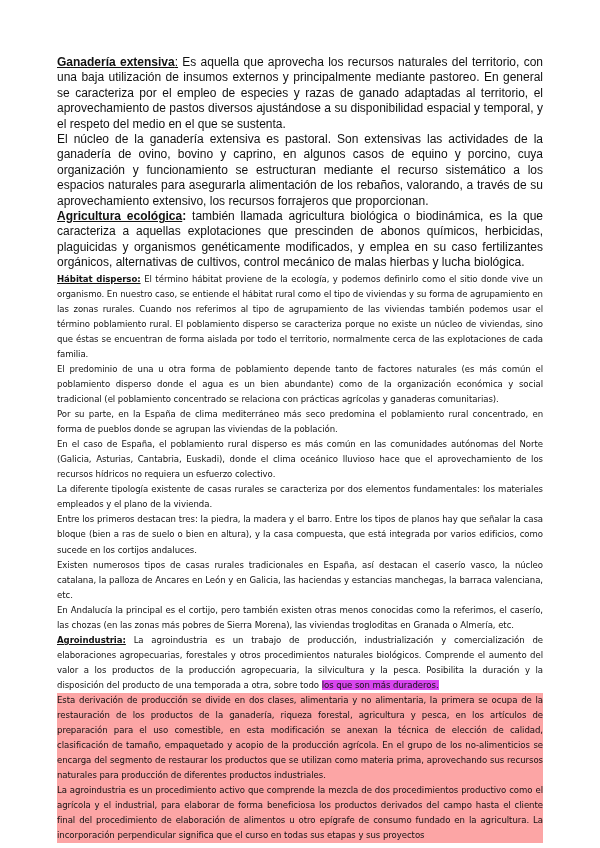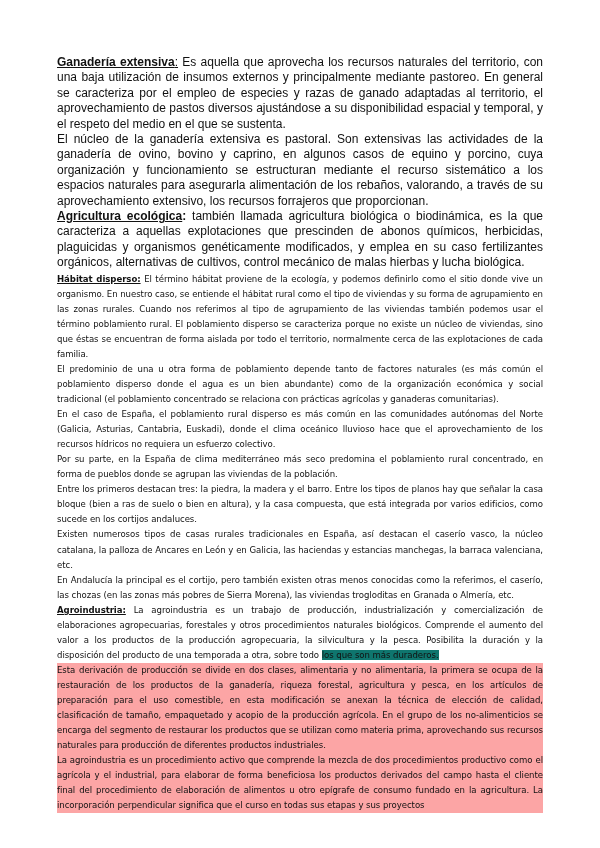--- a/index.html
+++ b/index.html
@@ -2,37 +2,38 @@
 <html><head>
 <meta charset="utf-8">
 <style>
   html, body { margin: 0; padding: 0; background: #ffffff; }
   body { width: 600px; height: 848px; overflow: hidden; position: relative; }
   .page { position: absolute; left: 57px; top: 55px; width: 486px; color: #111; }
   .arial { font-family: "Liberation Sans", sans-serif; font-size: 12px; line-height: 15.4px; text-align: justify; }
   .calibri { font-family: "DejaVu Sans", sans-serif; font-size: 8.55px; line-height: 15.05px; text-align: justify; letter-spacing: -0.05px; }
   p { margin: 0; }
   .head { font-weight: bold; text-decoration: underline; }
-  .hl { background: #0f766e; }
+  .hl { background: #d946ef; }
   .para-hl { background: #fca5a5; }
 </style>
 </head>
 <body>
 
 <div class="page">
   <div class="arial">
     <p><span class="head">Ganadería extensiva</span><span style="text-decoration:underline">:</span><span> Es aquella que aprovecha los recursos naturales del territorio, con una baja utilización de insumos externos y principalmente mediante pastoreo. En general se caracteriza por el empleo de especies y razas de ganado adaptadas al territorio, el aprovechamiento de pastos diversos ajustándose a su disponibilidad espacial y temporal, y el respeto del medio en el que se sustenta.</span></p>
     <p>El núcleo de la ganadería extensiva es pastoral. Son extensivas las actividades de la ganadería de ovino, bovino y caprino, en algunos casos de equino y porcino, cuya organización y funcionamiento se estructuran mediante el recurso sistemático a los espacios naturales para asegurarla alimentación de los rebaños, valorando, a través de su aprovechamiento extensivo, los recursos forrajeros que proporcionan.</p>
     <p><span class="head">Agricultura ecológica</span><span style="font-weight:bold">:</span><span> también llamada agricultura biológica o biodinámica, es la que caracteriza a aquellas explotaciones que prescinden de abonos químicos, herbicidas, plaguicidas y organismos genéticamente modificados, y emplea en su caso fertilizantes orgánicos, alternativas de cultivos, control mecánico de malas hierbas y lucha biológica.</span></p>
   </div>
   <div class="calibri" style="margin-top:1px">
     <p><span class="head">Hábitat disperso:</span><span> El término hábitat proviene de la ecología, y podemos definirlo como el sitio donde vive un organismo. En nuestro caso, se entiende el hábitat rural como el tipo de viviendas y su forma de agrupamiento en las zonas rurales. Cuando nos referimos al tipo de agrupamiento de las viviendas también podemos usar el término poblamiento rural. El poblamiento disperso se caracteriza porque no existe un núcleo de viviendas, sino que éstas se encuentran de forma aislada por todo el territorio, normalmente cerca de las explotaciones de cada familia.</span></p>
     <p>El predominio de una u otra forma de poblamiento depende tanto de factores naturales (es más común el poblamiento disperso donde el agua es un bien abundante) como de la organización económica y social tradicional (el poblamiento concentrado se relaciona con prácticas agrícolas y ganaderas comunitarias).</p>
+    <p>Por su parte, en la España de clima mediterráneo más seco predomina el poblamiento rural concentrado, en forma de pueblos donde se agrupan las viviendas de la población.</p>
     <p>En el caso de España, el poblamiento rural disperso es más común en las comunidades autónomas del Norte (Galicia, Asturias, Cantabria, Euskadi), donde el clima oceánico lluvioso hace que el aprovechamiento de los recursos hídricos no requiera un esfuerzo colectivo.</p>
-    <p>Por su parte, en la España de clima mediterráneo más seco predomina el poblamiento rural concentrado, en forma de pueblos donde se agrupan las viviendas de la población.</p>
+    <p> La diferente tipología existente de casas rurales se caracteriza por dos elementos fundamentales: los materiales empleados y el plano de la vivienda.</p>
     <p>Entre los primeros destacan tres: la piedra, la madera y el barro. Entre los tipos de planos hay que señalar la casa bloque (bien a ras de suelo o bien en altura), y la casa compuesta, que está integrada por varios edificios, como sucede en los cortijos andaluces.</p>
     <p>Existen numerosos tipos de casas rurales tradicionales en España, así destacan el caserío vasco, la núcleo catalana, la palloza de Ancares en León y en Galicia, las haciendas y estancias manchegas, la barraca valenciana, etc.</p>
     <p>En Andalucía la principal es el cortijo, pero también existen otras menos conocidas como la referimos, el caserío, las chozas (en las zonas más pobres de Sierra Morena), las viviendas trogloditas en Granada o Almería, etc.</p>
     <p><span class="head">Agroindustria:</span><span> La agroindustria es un trabajo de producción, industrialización y comercialización de elaboraciones agropecuarias, forestales y otros procedimientos naturales biológicos. Comprende el aumento del valor a los productos de la producción agropecuaria, la silvicultura y la pesca. Posibilita la duración y la disposición del producto de una temporada a otra, sobre todo </span><span class="hl">los que son más duraderos.</span></p>
     <p class="para-hl">Esta derivación de producción se divide en dos clases, alimentaria y no alimentaria, la primera se ocupa de la restauración de los productos de la ganadería, riqueza forestal, agricultura y pesca, en los artículos de preparación para el uso comestible, en esta modificación se anexan la técnica de elección de calidad, clasificación de tamaño, empaquetado y acopio de la producción agrícola. En el grupo de los no-alimenticios se encarga del segmento de restaurar los productos que se utilizan como materia prima, aprovechando sus recursos naturales para producción de diferentes productos industriales.</p>
     <p class="para-hl">La agroindustria es un procedimiento activo que comprende la mezcla de dos procedimientos productivo como el agrícola y el industrial, para elaborar de forma beneficiosa los productos derivados del campo hasta el cliente final del procedimiento de elaboración de alimentos u otro epígrafe de consumo fundado en la agricultura. La incorporación perpendicular significa que el curso en todas sus etapas y sus proyectos</p>
   </div>
 </div>
 
 </body></html>

